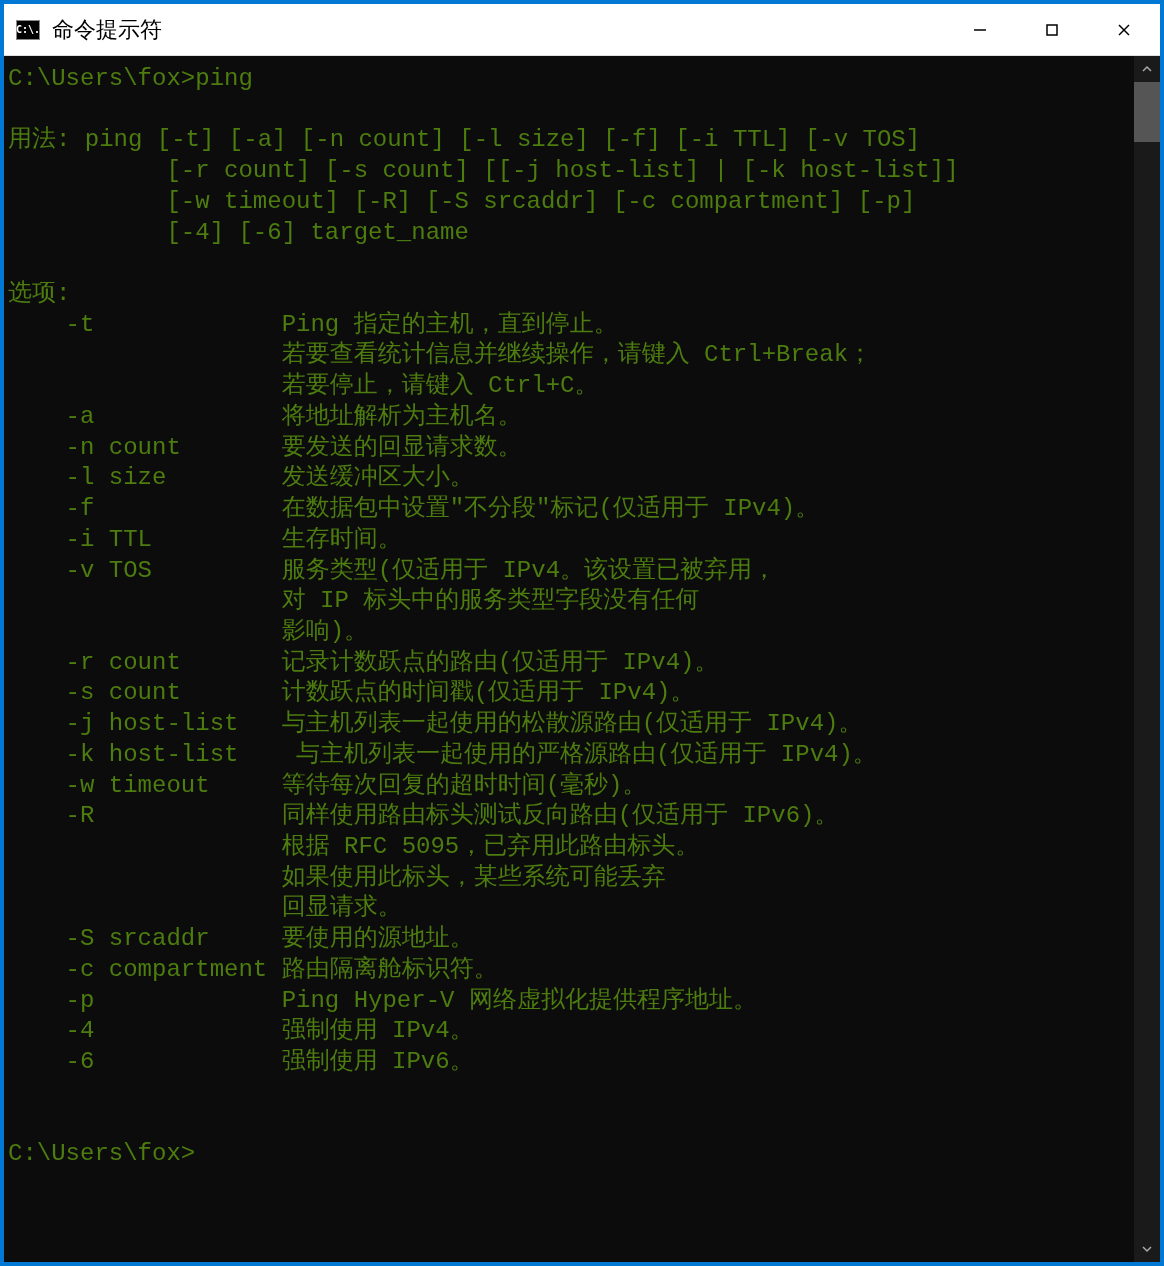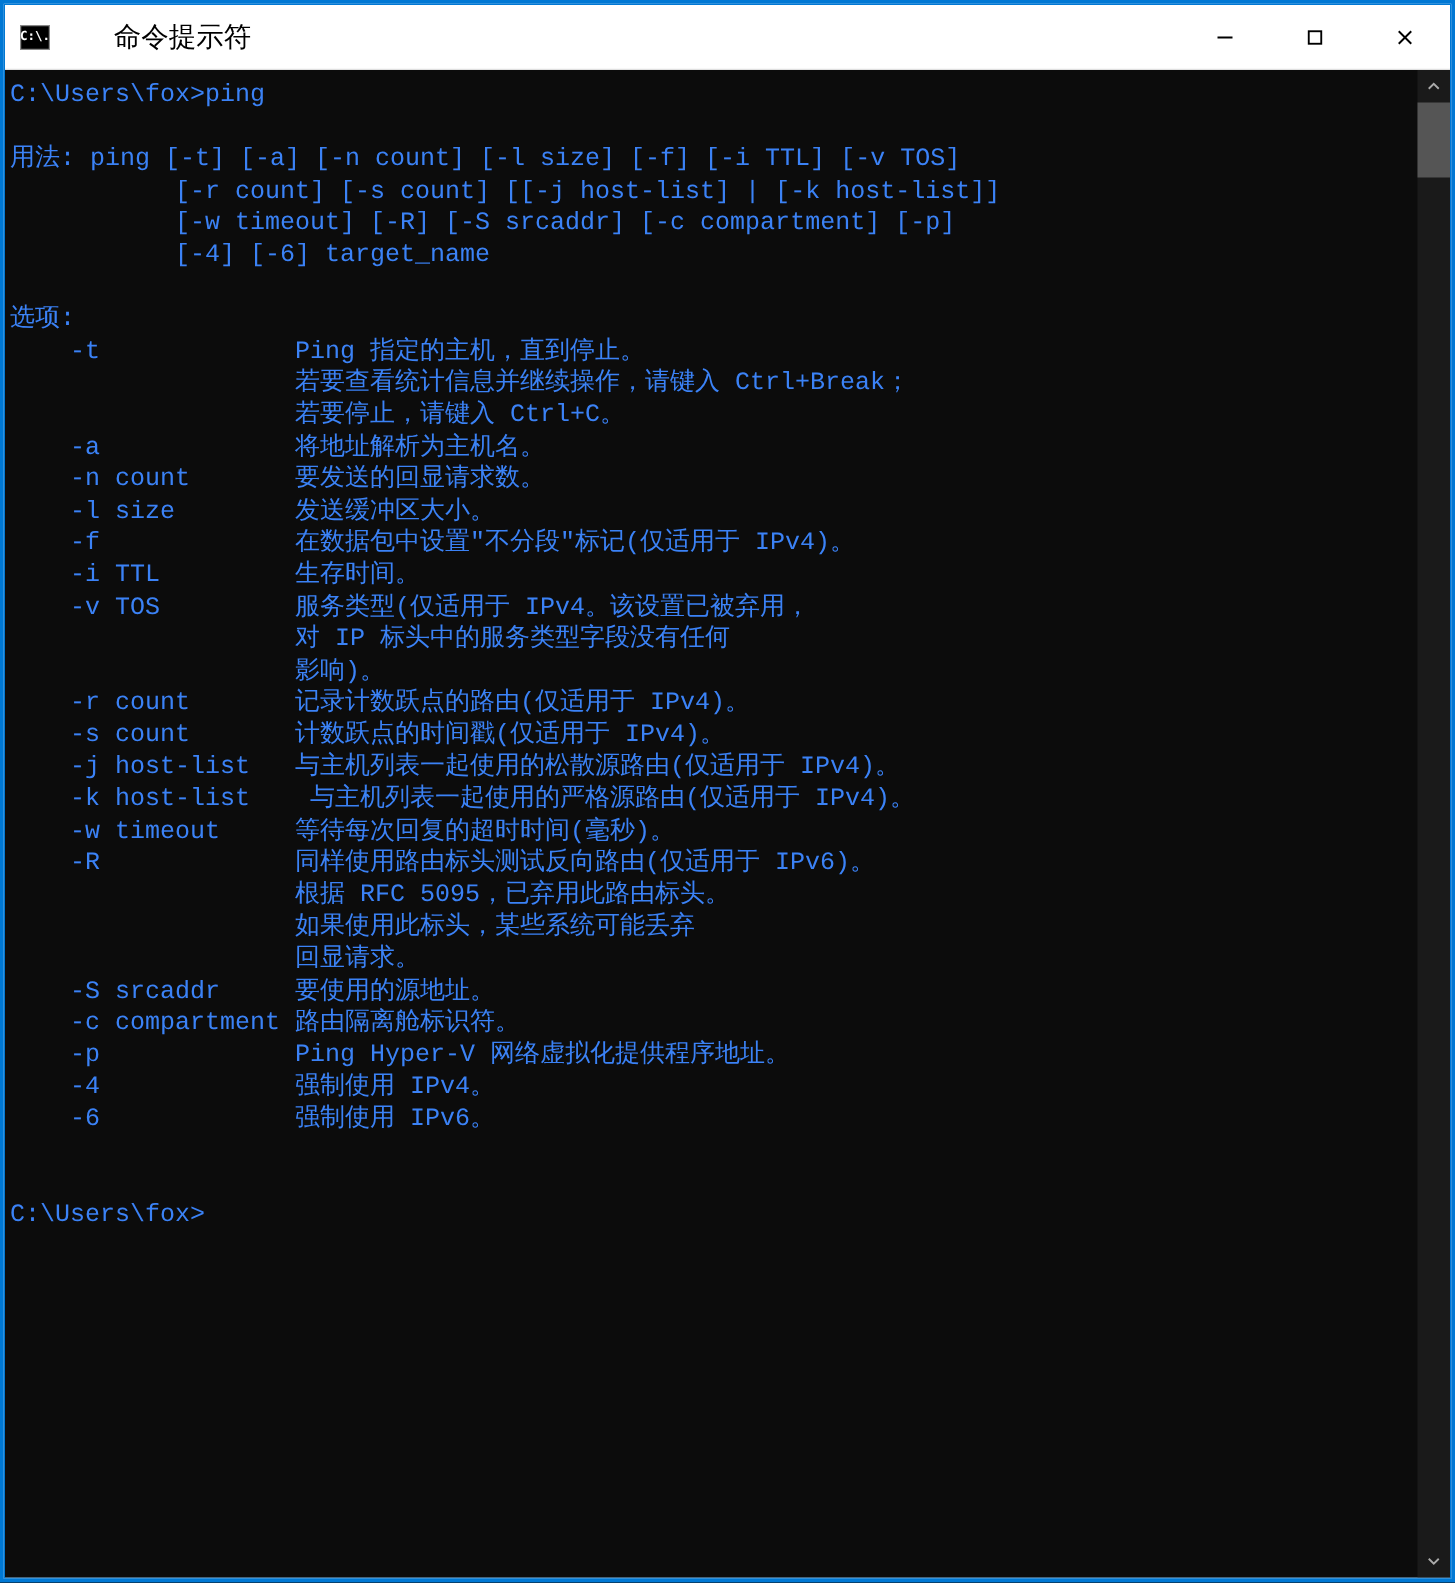--- a/index.html
+++ b/index.html
@@ -42,21 +42,20 @@
       align-items: center;
       justify-content: center;
       margin-right: 12px;
       font-family: "Consolas", monospace;
       border: 1px solid #888;
     }
     .titlebar-title {
       font-size: 22px;
       color: #000000;
       flex: 1;
-      margin-left: 39px;
     }
     .titlebar-controls {
       display: flex;
       height: 100%;
     }
     .titlebar-btn {
       width: 72px;
       height: 100%;
       display: flex;
       align-items: center;
@@ -70,23 +69,23 @@
     }
     .terminal-container {
       flex: 1;
       background: #0c0c0c;
       display: flex;
       overflow: hidden;
     }
     .terminal {
       flex: 1;
       padding: 8px 4px 20px 4px;
-      color: #3b82f6;
+      color: #4d7c0f;
       font-family: "Consolas", "Courier New", monospace;
-      font-size: 20px;
+      font-size: 24px;
       line-height: 1.28;
       white-space: pre;
       overflow-y: auto;
     }
     .scrollbar {
       width: 26px;
       background: #1a1a1a;
       position: relative;
     }
     .scrollbar-up, .scrollbar-down {

